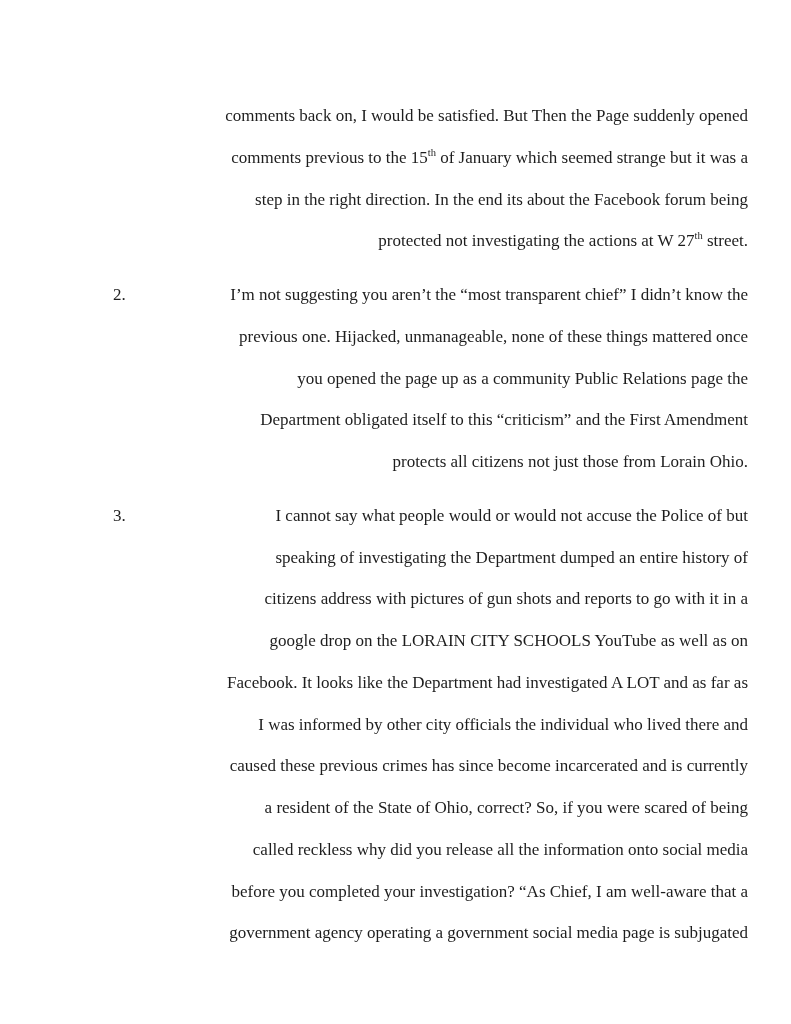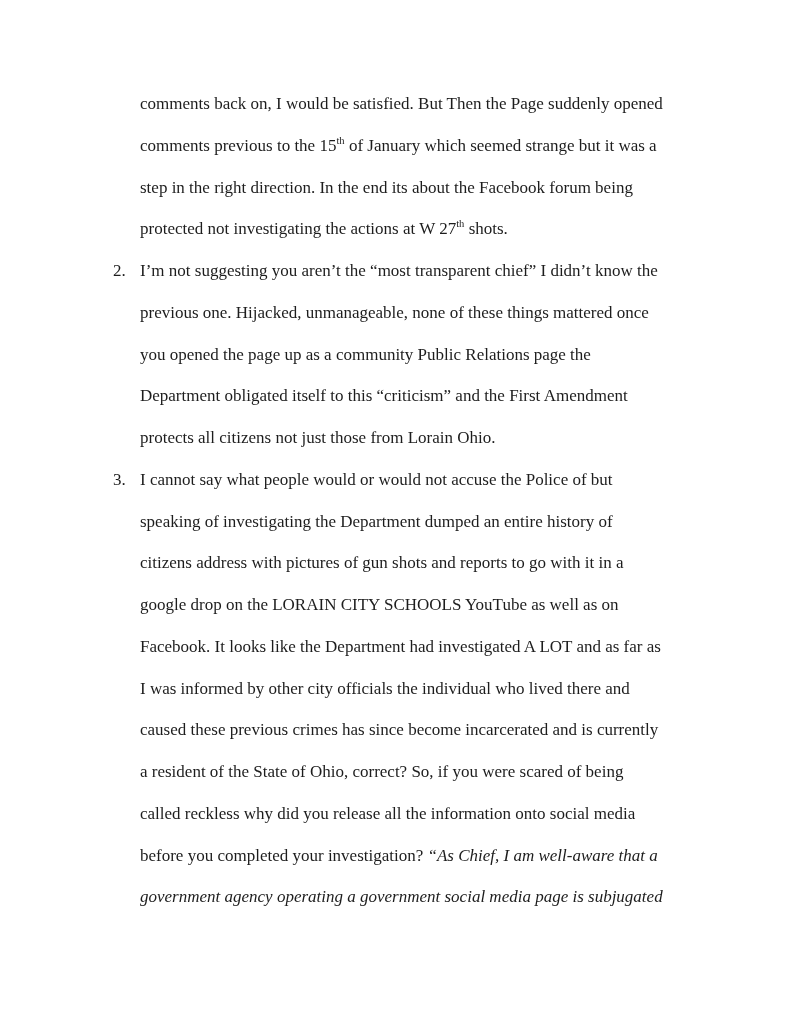--- a/index.html
+++ b/index.html
@@ -32,44 +32,44 @@
     .list-item {
       position: relative;
     }
     .item-number {
       position: absolute;
       left: -27px;
       top: 0;
       line-height: 41.75px;
     }
     .para {
-      margin: 0;
+      margin: 12px;
       white-space: pre-line;
+      text-align: right;
     }
     .sup {
       vertical-align: super;
       font-size: 0.62em;
       line-height: 0;
       font-family: Liberation Serif, serif;
     }
     .italic {
-      font-style: italic;
     }
   </style>
 </head>
 <body>
 
 <div class="page">
   <div class="content">
 
     <div class="list-item">
       <p class="para"><span>comments back on, I would be satisfied. But Then the Page suddenly opened
 comments previous to the 15</span><span class="sup">th</span><span> of January which seemed strange but it was a
 step in the right direction. In the end its about the Facebook forum being
-protected not investigating the actions at W 27</span><span class="sup">th</span><span> shots.</span></p>
+protected not investigating the actions at W 27</span><span class="sup">th</span><span> street.</span></p>
     </div>
 
     <div class="list-item">
       <span class="item-number">2.</span>
       <p class="para"><span>I’m not suggesting you aren’t the “most transparent chief” I didn’t know the
 previous one. Hijacked, unmanageable, none of these things mattered once
 you opened the page up as a community Public Relations page the
 Department obligated itself to this “criticism” and the First Amendment
 protects all citizens not just those from Lorain Ohio.</span></p>
     </div>

